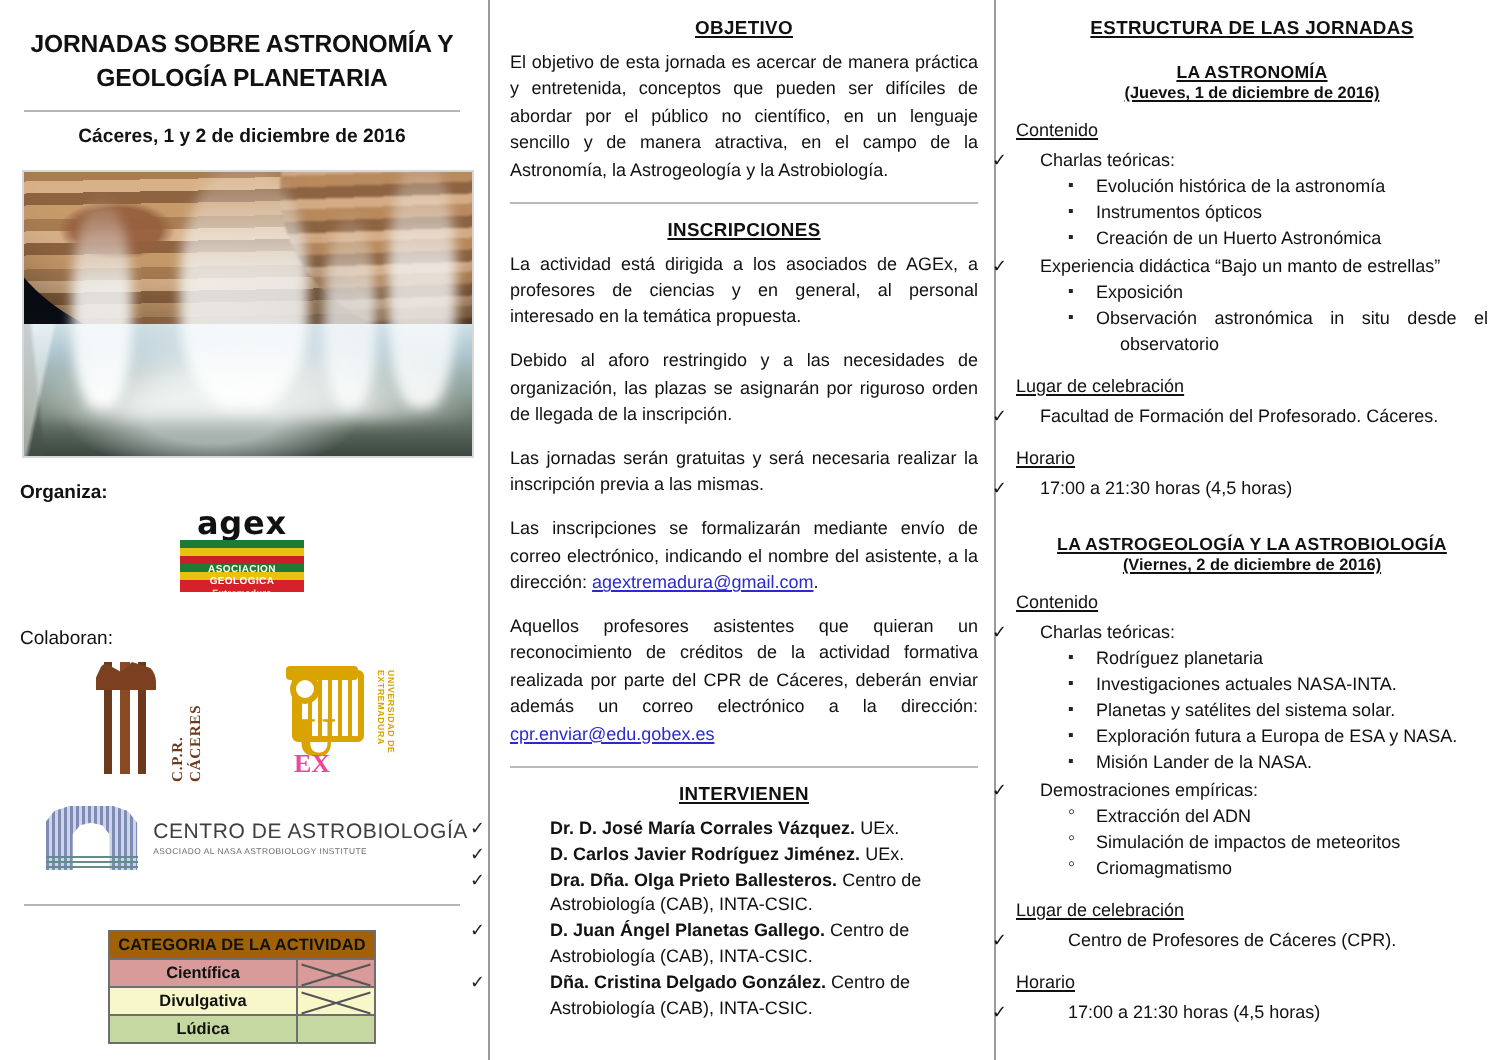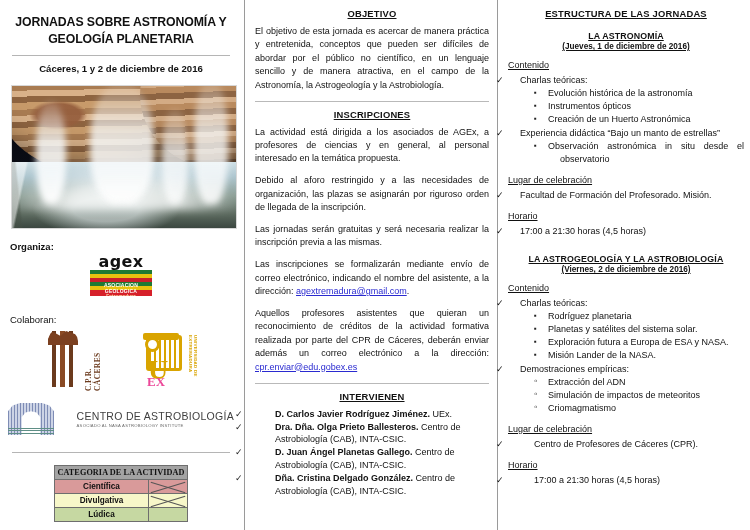--- a/index.html
+++ b/index.html
@@ -170,21 +170,21 @@
   .uex .ex{
     position:absolute;left:7px;top:44px;font-size:13px;font-weight:bold;color:#ec4899;line-height:13px;
     font-family:"Liberation Serif", serif;
   }
   .uex .vtext{
     position:absolute;right:0;top:4px;font-size:4.4px;font-weight:bold;color:#d9a400;
     writing-mode:vertical-rl;letter-spacing:.3px;
   }
 
   
-  .cab{display:flex;align-items:center;justify-content:space-between;gap:8px;margin-top:14px;}
+  .cab{display:flex;align-items:center;justify-content:flex-end;gap:8px;margin-top:14px;}
   .cab .arch{
     position:relative;width:46px;height:32px;overflow:hidden;
   }
   .cab .arch:before{
     content:"";position:absolute;left:0;top:0;width:46px;height:32px;
     background:repeating-linear-gradient(90deg,#7e8cb5 0 1.4px,#cdd4e6 1.4px 3px);
     clip-path:polygon(0 100%,0 26%,10% 8%,26% 0,50% -4%,74% 0,90% 8%,100% 26%,100% 100%,
                       70% 100%,70% 44%,62% 30%,50% 26%,38% 30%,30% 44%,30% 100%);
   }
   .cab .arch:after{
@@ -201,21 +201,21 @@
   .hr-bottom{height:1px;background:#b5b5b5;margin:17px 4px 0 4px;border:0;}
 
   
   .cat-table{
     margin:12px auto 0 auto;border-collapse:collapse;
     font-size:8.2px;font-weight:bold;
   }
   .cat-table td{
     border:1px solid #6e6e6e;text-align:center;padding:1px 0;height:11px;
   }
-  .cat-head{background:#a3a3a3;width:132px;letter-spacing:.1px;font-family:Liberation Serif, serif;}
+  .cat-head{background:#a16207;width:132px;letter-spacing:.1px;}
   .cat-mark{width:38px;position:relative;padding:0;}
   .cat-mark.x:before,.cat-mark.x:after{
     content:"";position:absolute;left:1px;right:1px;top:50%;height:1px;background:#555;
   }
   .cat-mark.x:before{transform:rotate(17deg);}
   .cat-mark.x:after{transform:rotate(-17deg);}
   .row-cien{background:#d99a9a;}
   .row-div{background:#f7f7c9;}
   .row-lud{background:#c6d8a2;}
 
@@ -367,20 +367,21 @@
     <div class="sec-title">INSCRIPCIONES</div>
     <p class="body-p">La actividad está dirigida a los asociados de AGEx, a profesores de ciencias y en general, al personal interesado en la temática propuesta.</p>
     <p class="body-p">Debido al aforo restringido y a las necesidades de organización, las plazas se asignarán por riguroso orden de llegada de la inscripción.</p>
     <p class="body-p">Las jornadas serán gratuitas y será necesaria realizar la inscripción previa a las mismas.</p>
     <p class="body-p"><span>Las inscripciones se formalizarán mediante envío de correo electrónico, indicando el nombre del asistente, a la dirección: </span><a class="link" href="#">agextremadura@gmail.com</a><span>.</span></p>
     <p class="body-p"><span>Aquellos profesores asistentes que quieran un reconocimiento de créditos de la actividad formativa realizada por parte del CPR de Cáceres, deberán enviar además un correo electrónico a la dirección: </span><a class="link" href="#">cpr.enviar@edu.gobex.es</a></p>
     <hr class="rule">
 
     <div class="sec-title">INTERVIENEN</div>
     <ul class="people">
+      <li><span class="chk">✓</span><span class="nm">Dr. D. José María Corrales Vázquez.</span><span class="aff"> UEx.</span></li>
       <li><span class="chk">✓</span><span class="nm">D. Carlos Javier Rodríguez Jiménez.</span><span class="aff"> UEx.</span></li>
       <li><span class="chk">✓</span><span class="nm">Dra. Dña. Olga Prieto Ballesteros.</span><span class="aff"> Centro de Astrobiología (CAB), INTA-CSIC.</span></li>
       <li><span class="chk">✓</span><span class="nm">D. Juan Ángel Planetas Gallego.</span><span class="aff"> Centro de Astrobiología (CAB), INTA-CSIC.</span></li>
       <li><span class="chk">✓</span><span class="nm">Dña. Cristina Delgado González.</span><span class="aff"> Centro de Astrobiología (CAB), INTA-CSIC.</span></li>
     </ul>
   </div>
 
   <div class="col col-right">
     <div class="sec-title">ESTRUCTURA DE LAS JORNADAS</div>
 
@@ -393,44 +394,46 @@
         <span class="chk">✓</span><span>Charlas teóricas:</span>
         <ul class="lvl2">
           <li>Evolución histórica de la astronomía</li>
           <li>Instrumentos ópticos</li>
           <li>Creación de un Huerto Astronómica</li>
         </ul>
       </li>
       <li class="just">
         <span class="chk">✓</span><span>Experiencia didáctica “Bajo un manto de estrellas”</span>
         <ul class="lvl2">
+          <li>Exposición</li>
           <li class="just">Observación astronómica in situ desde el observatorio</li>
         </ul>
       </li>
     </ul>
 
     <div class="sub-head">Lugar de celebración</div>
     <ul class="lvl1">
-      <li><span class="chk">✓</span><span>Facultad de Formación del Profesorado. Misión.</span></li>
+      <li><span class="chk">✓</span><span>Facultad de Formación del Profesorado. Cáceres.</span></li>
     </ul>
 
     <div class="sub-head">Horario</div>
     <ul class="lvl1">
       <li><span class="chk">✓</span><span>17:00 a 21:30 horas (4,5 horas)</span></li>
     </ul>
 
     <div class="day-title" style="margin-top:16px">LA ASTROGEOLOGÍA Y LA ASTROBIOLOGÍA</div>
     <div class="day-sub">(Viernes, 2 de diciembre de 2016)</div>
 
     <div class="sub-head">Contenido</div>
     <ul class="lvl1">
       <li>
         <span class="chk">✓</span><span>Charlas teóricas:</span>
         <ul class="lvl2">
           <li>Rodríguez planetaria</li>
+          <li>Investigaciones actuales NASA-INTA.</li>
           <li>Planetas y satélites del sistema solar.</li>
           <li>Exploración futura a Europa de ESA y NASA.</li>
           <li>Misión Lander de la NASA.</li>
         </ul>
       </li>
       <li>
         <span class="chk">✓</span><span>Demostraciones empíricas:</span>
         <ul class="lvl2 circ">
           <li>Extracción del ADN</li>
           <li>Simulación de impactos de meteoritos</li>

